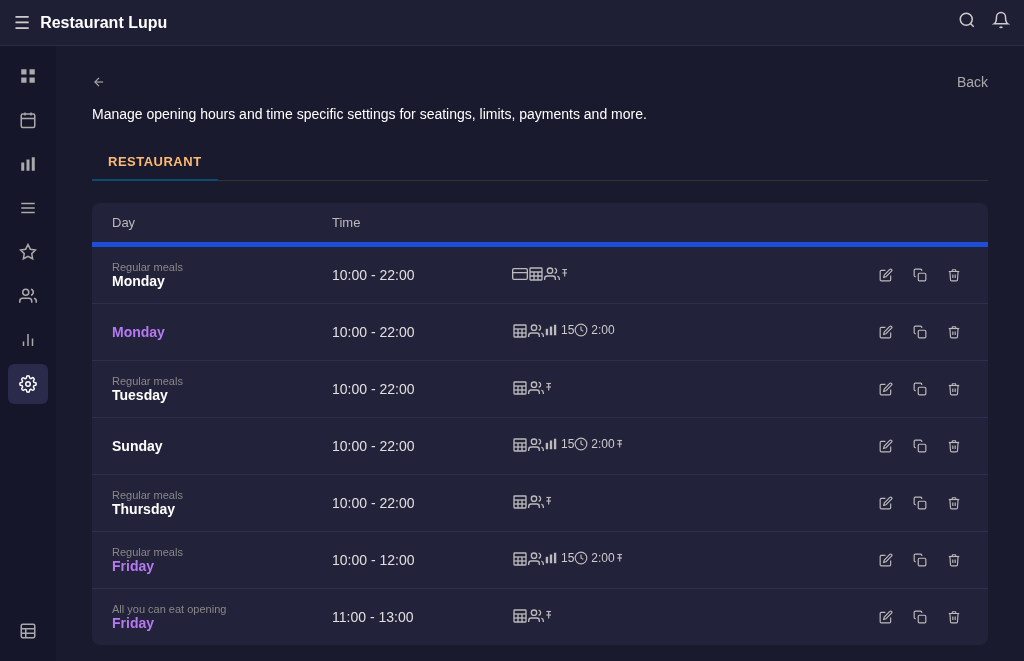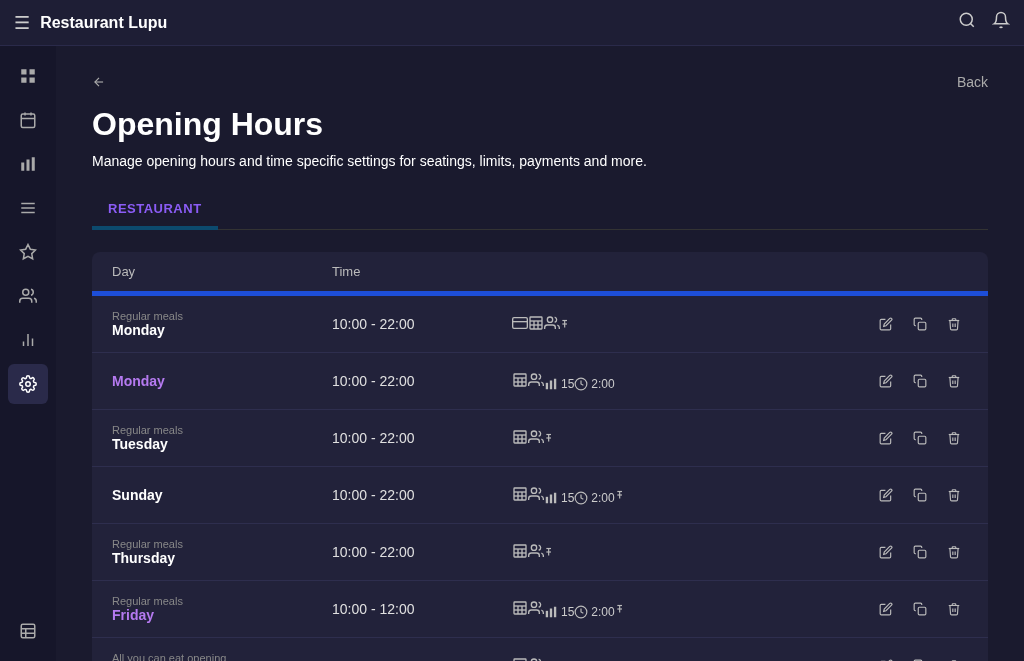--- a/index.html
+++ b/index.html
@@ -106,22 +106,22 @@
       padding: 10px 16px;
       font-size: 13px;
       font-weight: 600;
       letter-spacing: 0.5px;
       cursor: pointer;
       color: #aaa;
       border-bottom: 2px solid transparent;
       margin-bottom: -1px;
     }
     .tab.active {
-      color: #8b5cf6;
-      border-bottom: 4px solid #0c4a6e;
+      color: #fdba74;
+      border-bottom: 2px solid #0c4a6e;
     }
 
     
     .hours-table {
       background: #22223a;
       border-radius: 8px;
       overflow: hidden;
       width: 100%;
     }
     .table-header {
@@ -154,21 +154,21 @@
       color: #b57af0;
     }
 
     .time-cell {
       font-size: 14px;
       color: #e0e0e0;
     }
 
     .icons-cell {
       display: flex;
-      align-items: flex-end;
+      align-items: flex-start;
       color: #bbb;
       font-size: 14px;
       flex-wrap: wrap;
     }
 
     .actions-cell {
       display: flex;
       align-items: center;
       justify-content: flex-end;
       gap: 6px;
@@ -280,21 +280,20 @@
   <div class="content">
 
     <div class="back-link">
       <svg width="14" height="14" viewBox="0 0 24 24" fill="none" stroke="currentColor" stroke-width="2">
           <line x1="19" y1="12" x2="5" y2="12"></line>
           <polyline points="12 19 5 12 12 5"></polyline>
         </svg>
       <span>Back</span>
     </div>
 
-    <h1 class="page-title">Opening Hours</h1>
     <p class="page-subtitle">Manage opening hours and time specific settings for seatings, limits, payments and more.</p>
 
     <div class="tabs">
       <div class="tab active">RESTAURANT</div>
     </div>
 
     <div class="hours-table">
       <div class="table-header">
         <span>Day</span>
         <span>Time</span>

